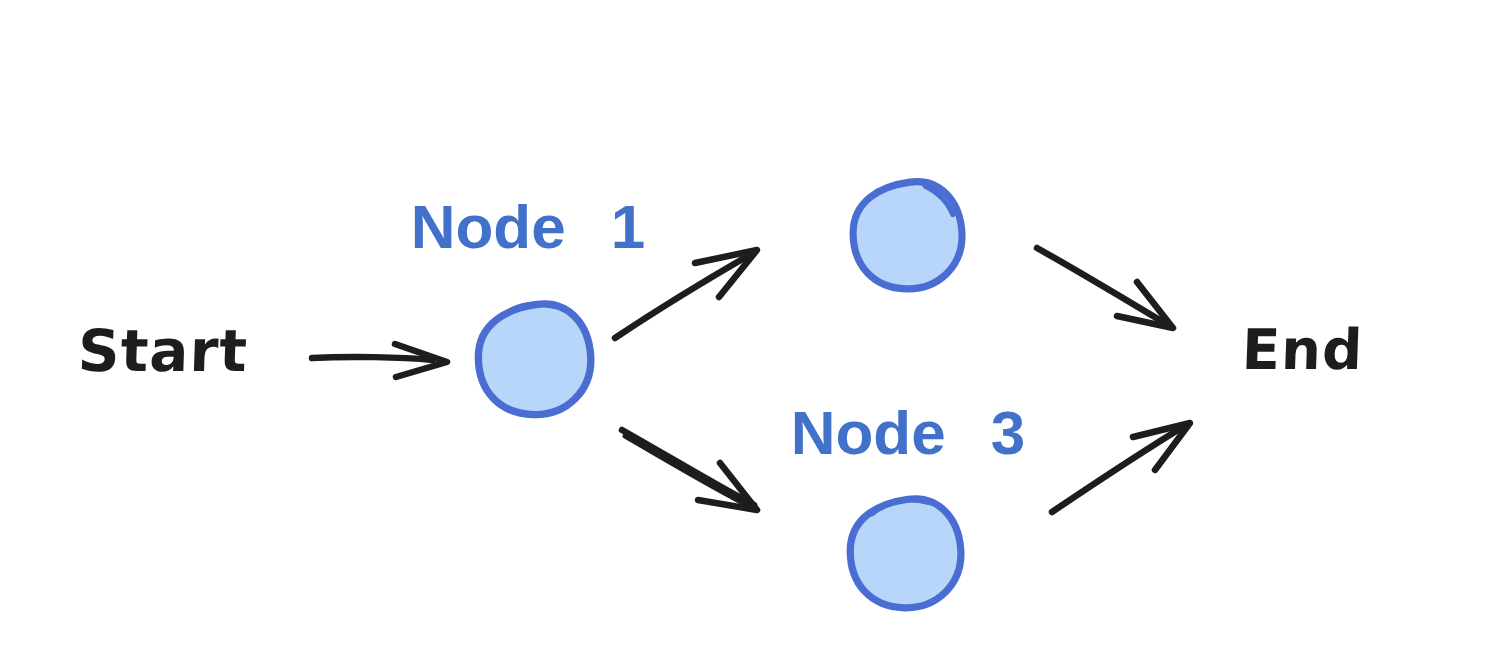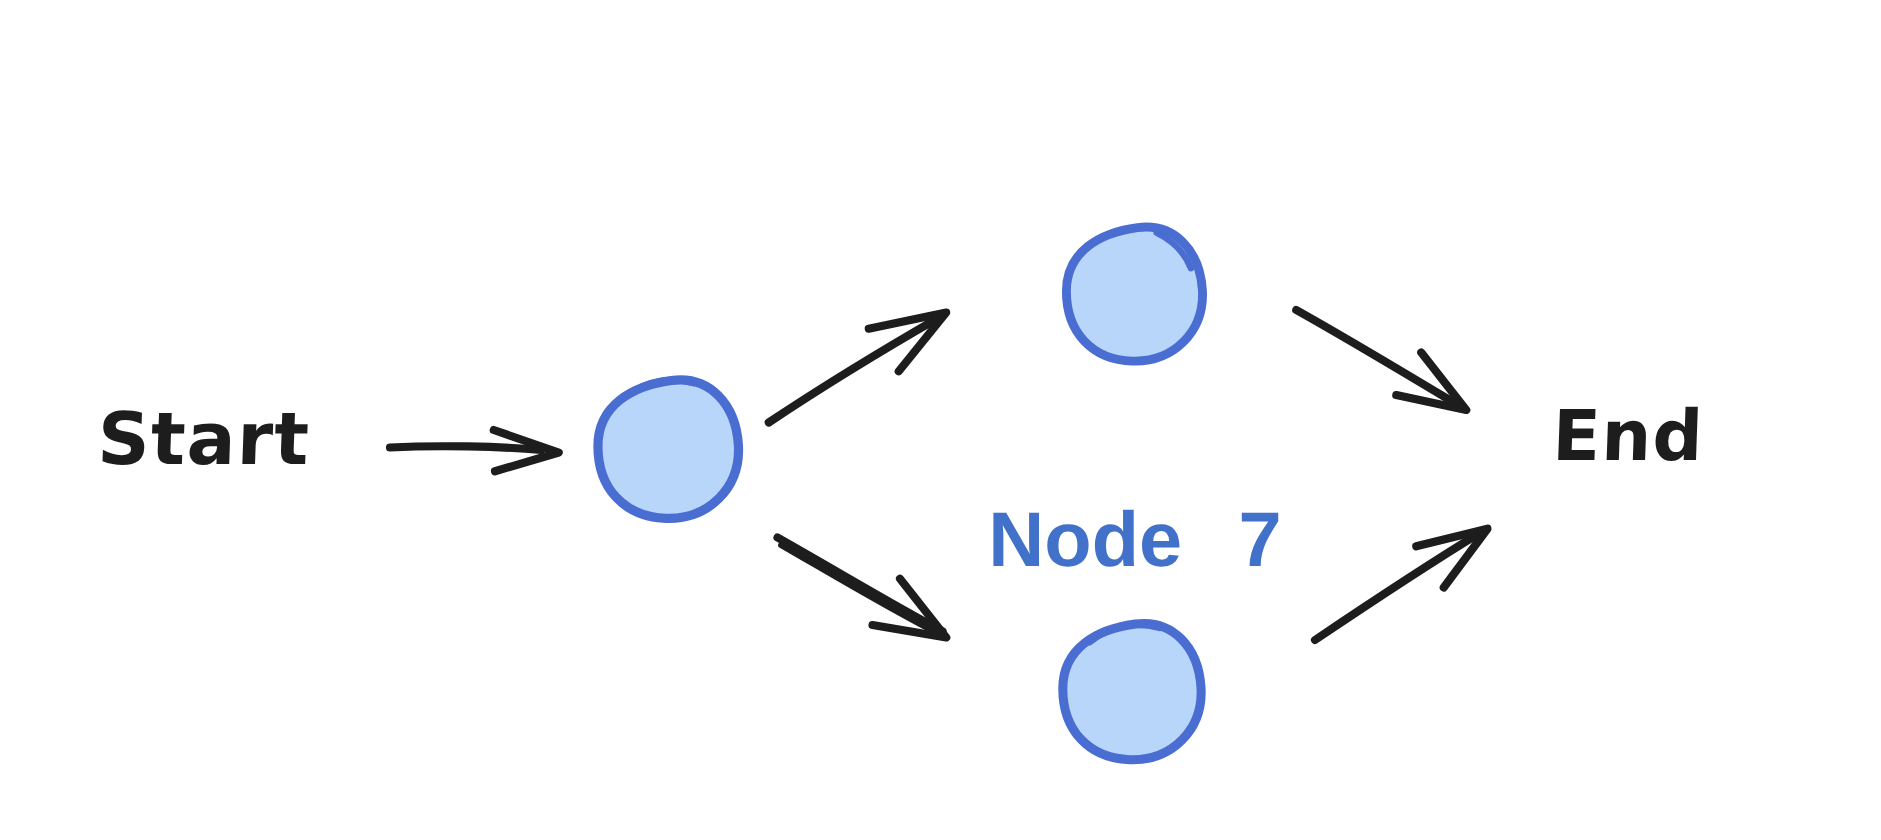--- a/index.html
+++ b/index.html
@@ -78,20 +78,21 @@
 
   <div class="abs hand-label" style="left:78px; top:322px;">Start</div>
 
   <div class="abs edge" style="left:305px; top:335px;">
     <svg width="150" height="50" viewBox="0 0 150 50">
       <path d="M 7,23 C 45,21 95,22 128,25"></path>
       <path d="M 90,9 L 142,27 L 91,42"></path>
     </svg>
   </div>
 
+  <div class="abs node-label" style="left:408px; top:196px; width:240px;">Node 1</div>
 
   <div class="abs node-circle" style="left:471px; top:296px;">
     <svg width="126" height="126" viewBox="0 0 120 120">
       <path class="body" d="M 63,8 C 92,4 112,26 114,57 C 116,90 91,114 59,113 C 27,112 7,90 7,58 C 7,27 33,12 63,8 Z"></path>
       <path class="overlap" d="M 30,19 C 44,8 62,5 80,10"></path>
     </svg>
   </div>
 
   <div class="abs edge" style="left:605px; top:238px;">
     <svg width="165" height="110" viewBox="0 0 165 110">
@@ -116,21 +117,21 @@
     </svg>
   </div>
 
   <div class="abs edge" style="left:1025px; top:236px;">
     <svg width="165" height="105" viewBox="0 0 165 105">
       <path d="M 12,12 C 55,36 108,68 143,89"></path>
       <path d="M 112,46 L 148,92 L 92,80"></path>
     </svg>
   </div>
 
-  <div class="abs node-label" style="left:788px; top:402px; width:240px;">Node 7</div>
+  <div class="abs node-label" style="left:788px; top:402px; width:240px;">Node 3</div>
 
   <div class="abs node-circle" style="left:843px; top:491px;">
     <svg width="124" height="124" viewBox="0 0 120 120">
       <path class="body" d="M 63,8 C 92,4 112,26 114,57 C 116,90 91,114 59,113 C 27,112 7,90 7,58 C 7,27 33,12 63,8 Z"></path>
       <path class="overlap" d="M 28,22 C 42,10 62,5 82,11"></path>
     </svg>
   </div>
 
   <div class="abs edge" style="left:1040px; top:411px;">
     <svg width="165" height="115" viewBox="0 0 165 115">

